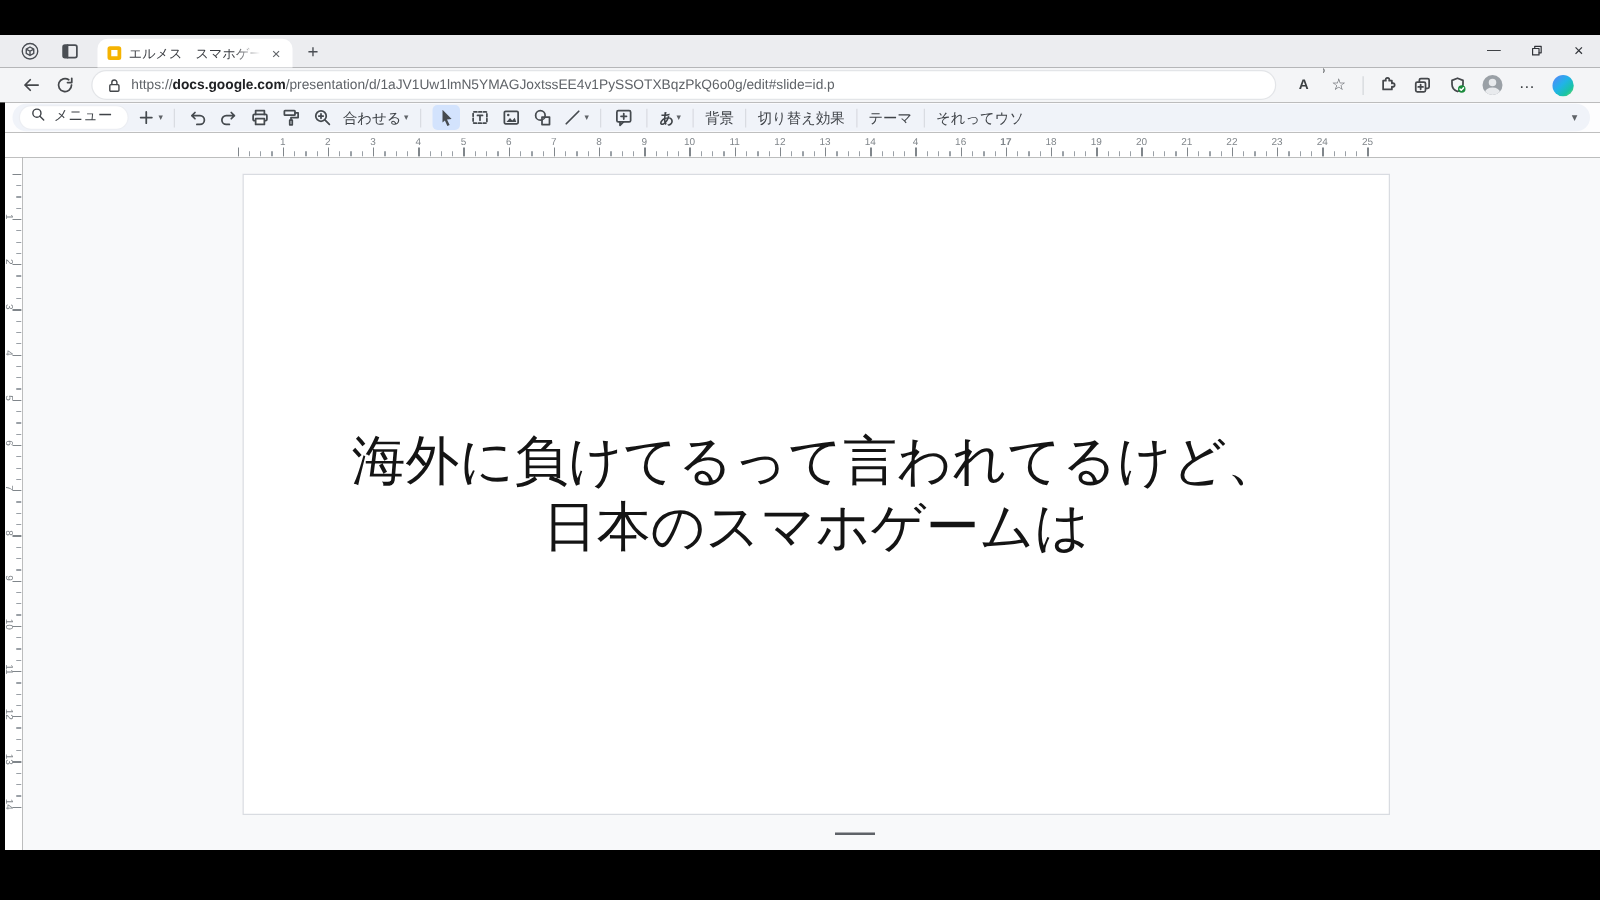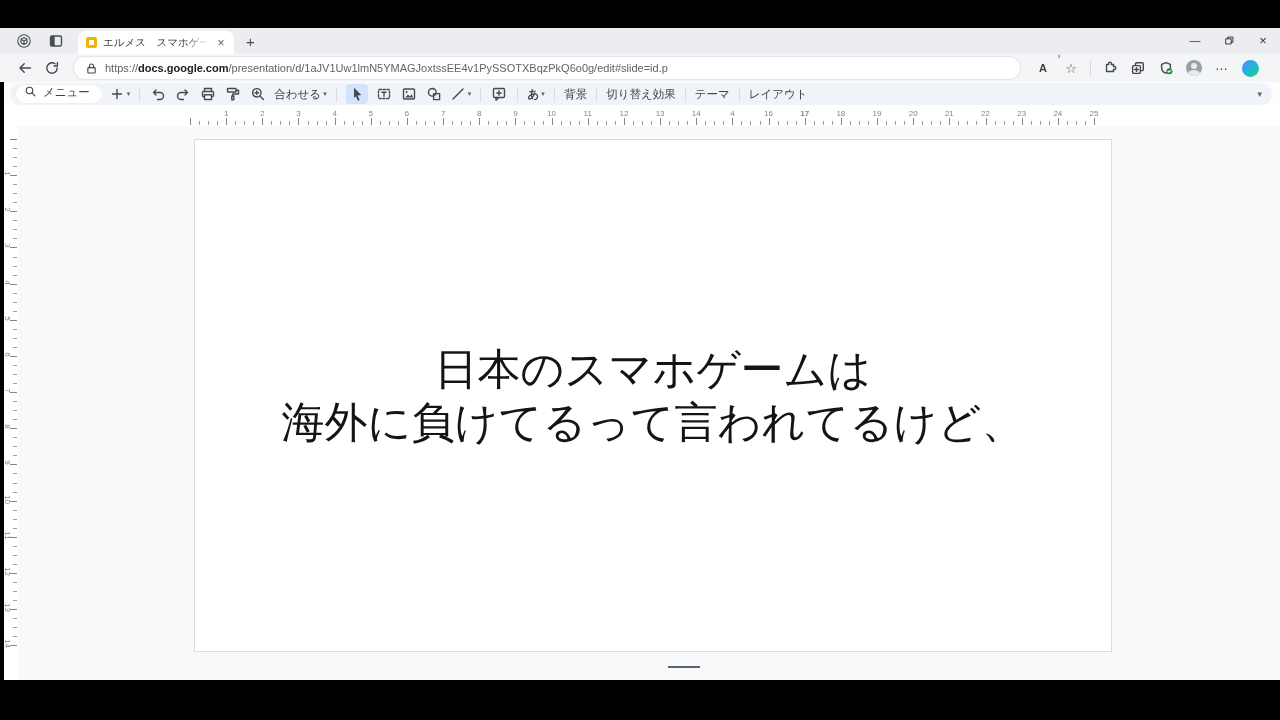--- a/index.html
+++ b/index.html
@@ -277,21 +277,21 @@
       <span class="tb-divider"></span>
       <span class="tbtn">
           <span class="tb-label">切り替え効果</span>
         </span>
       <span class="tb-divider"></span>
       <span class="tbtn">
           <span class="tb-label">テーマ</span>
         </span>
       <span class="tb-divider"></span>
       <span class="tbtn">
-          <span class="tb-label">レイアウト</span>
+          <span class="tb-label">それってウソ</span>
         </span>
       <span class="toolbar-collapse">▾</span>
     </div>
   </div>
 
   <div class="hruler">
     <div class="h-ticks-minor"></div>
     <div class="h-ticks-major"></div>
     <div id="h-numbers">
         <span class="rnum" style="left: 214.16px;">1</span>
@@ -337,22 +337,22 @@
         <span class="rnum v" style="top: 368.6px;">10</span>
         <span class="rnum v" style="top: 404.76px;">11</span>
         <span class="rnum v" style="top: 440.92px;">12</span>
         <span class="rnum v" style="top: 477.08px;">13</span>
         <span class="rnum v" style="top: 513.24px;">14</span>
       </div>
   </div>
 
   <div class="canvas">
     <div class="slide">
+      <div class="slide-line">海外に負けてるって言われてるけど、</div>
       <div class="slide-line">日本のスマホゲームは</div>
-      <div class="slide-line">海外に負けてるって言われてるけど、</div>
     </div>
     <div class="notes-handle"></div>
   </div>
 
 
   <div class="left-black"></div>
   <div class="bottom-black"></div>
 </div>
 
 </body></html>

